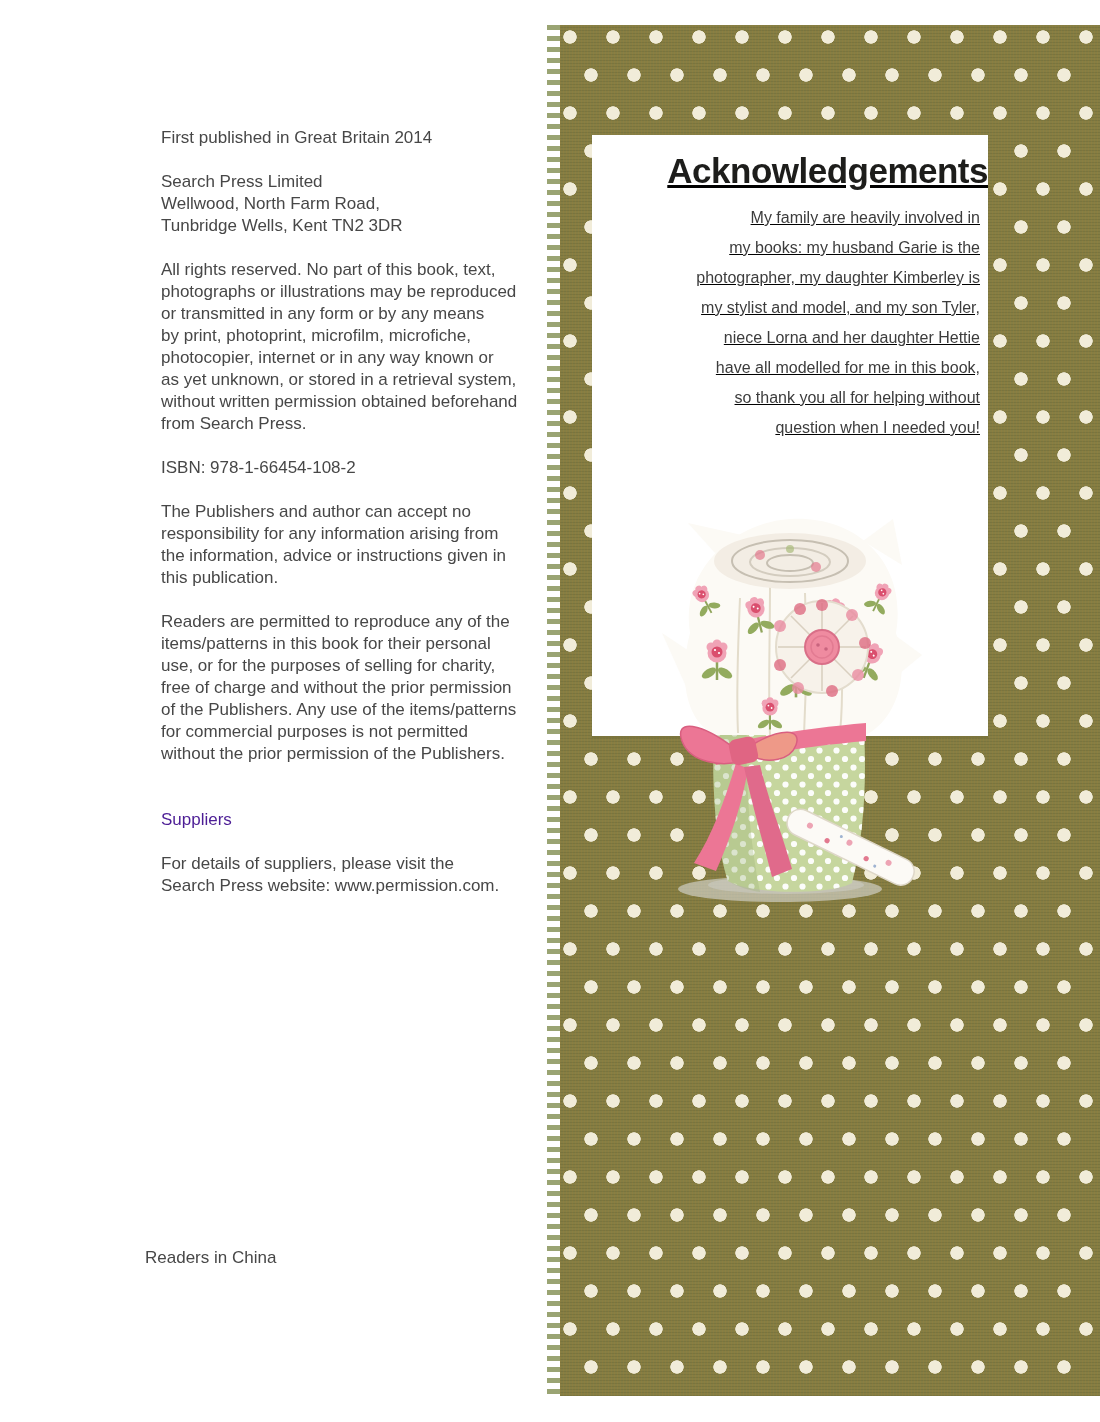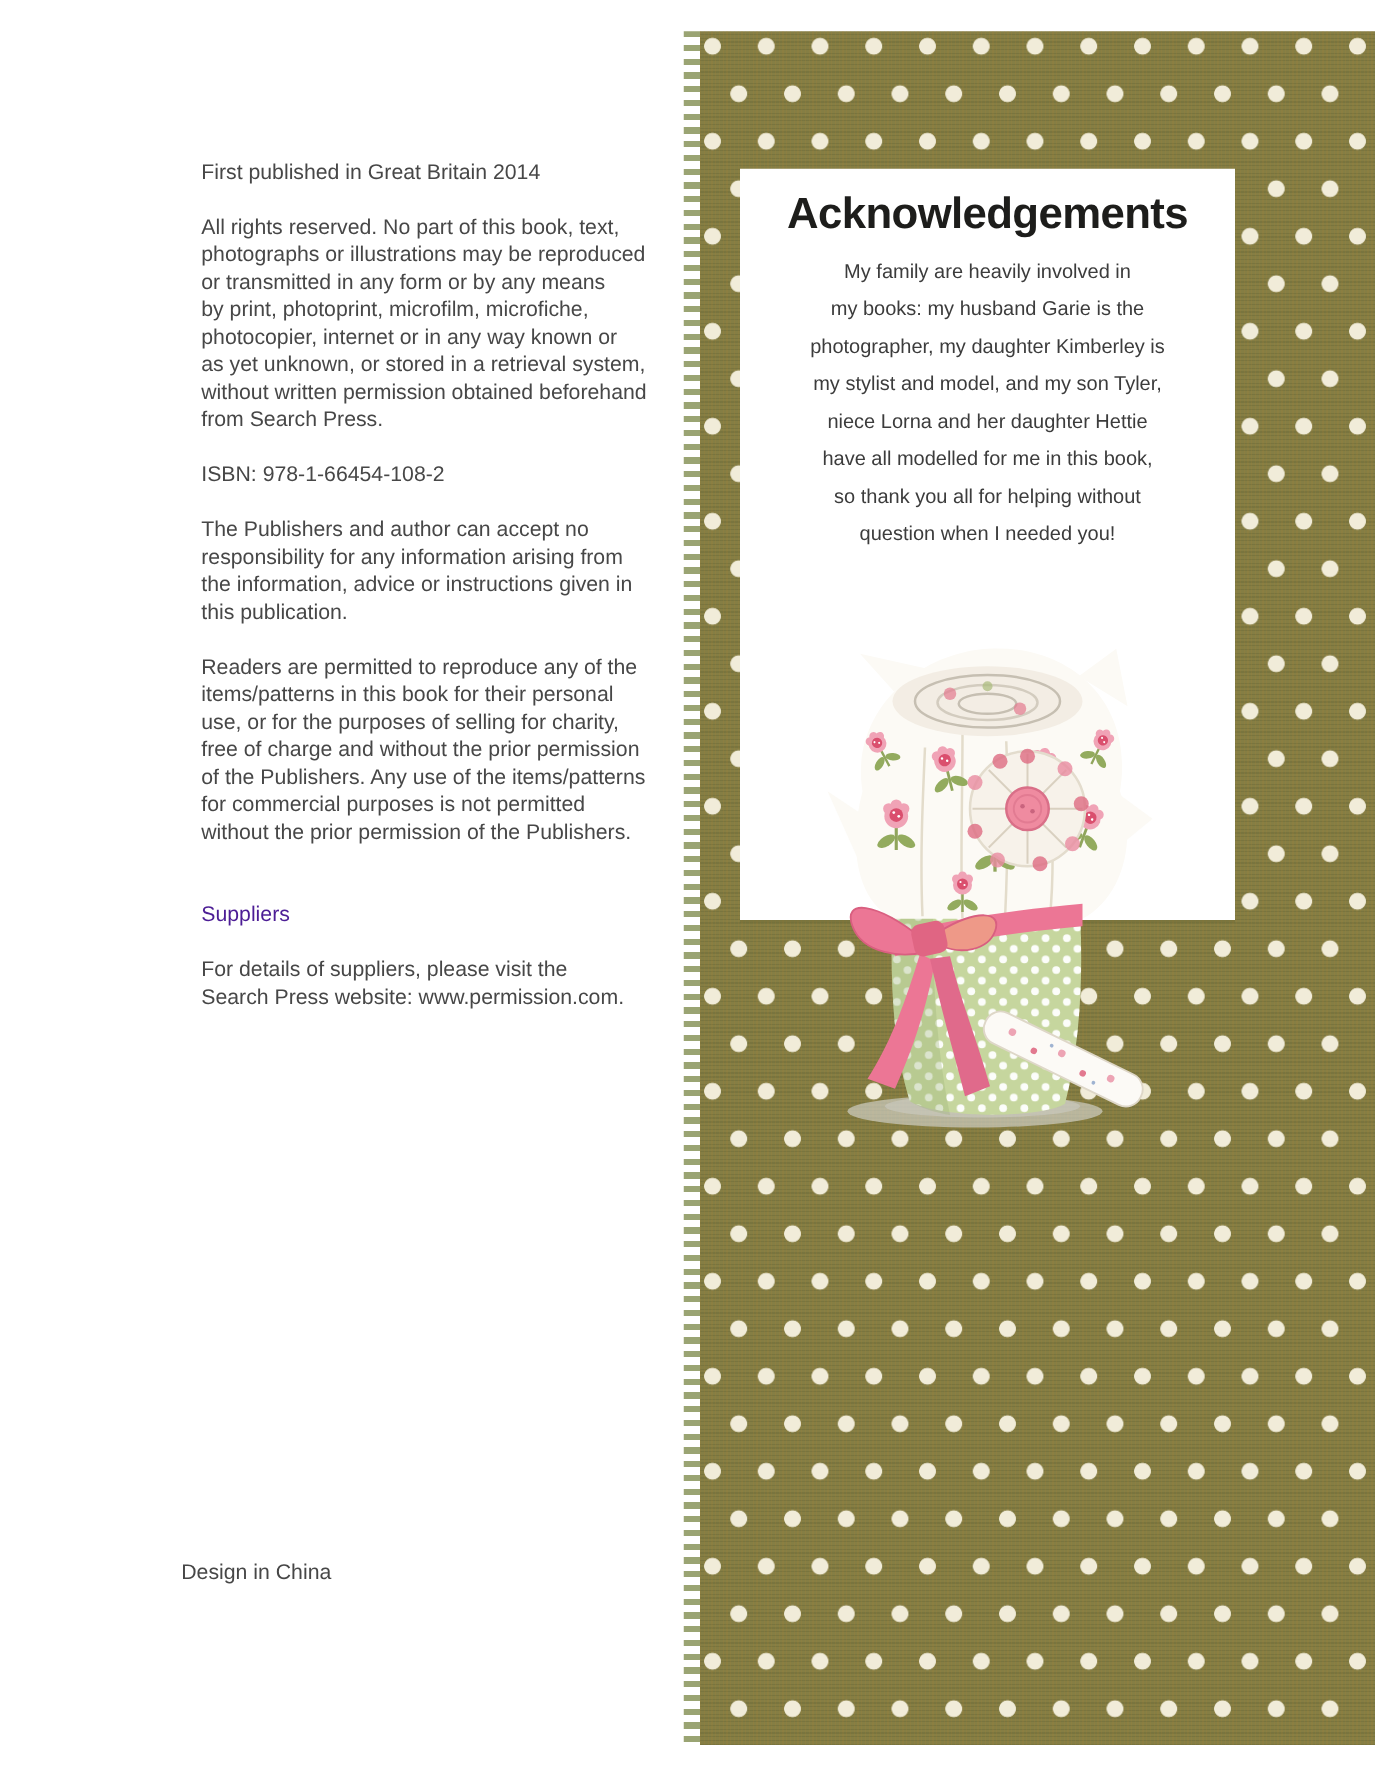--- a/index.html
+++ b/index.html
@@ -40,21 +40,22 @@
   .serration {
     position:absolute; left:-13px; top:0; width:13px; height:100%;
     background:repeating-linear-gradient(to bottom, #9aa473 0 5px, rgba(0,0,0,0) 5px 11px);
   }
 
   
   .card {
     position:absolute; left:32px; top:110px; width:396px; height:601px;
     background:#ffffff;
     box-shadow:0 2px 0 rgba(94,92,48,0.28);
-    text-align:center;
+    text-align:right;
+    text-decoration:underline;
   }
   .card h1 {
     margin:16px 0 12px 0;
     font-size:35px; line-height:40px; font-weight:bold;
     color:#1d1d1b; letter-spacing:-0.5px;
   }
   .ack-body {
     margin:0 auto; width:380px;
     font-size:16px; line-height:30px; color:#3c3c3c;
     white-space:pre-line;
@@ -62,20 +63,23 @@
   .photo {
     position:absolute; left:50%; top:348px; transform:translateX(-50%);
     width:340px; height:430px;
   }
 </style>
 </head>
 <body>
 
 <div class="imprint">
   <p>First published in Great Britain 2014</p>
+  <p>Search Press Limited
+Wellwood, North Farm Road,
+Tunbridge Wells, Kent TN2 3DR</p>
   <p>All rights reserved. No part of this book, text,
 photographs or illustrations may be reproduced
 or transmitted in any form or by any means
 by print, photoprint, microfilm, microfiche,
 photocopier, internet or in any way known or
 as yet unknown, or stored in a retrieval system,
 without written permission obtained beforehand
 from Search Press.</p>
   <p>ISBN: 978-1-66454-108-2</p>
   <p>The Publishers and author can accept no
@@ -88,21 +92,21 @@
 free of charge and without the prior permission
 of the Publishers. Any use of the items/patterns
 for commercial purposes is not permitted
 without the prior permission of the Publishers.</p>
   <p>
     <span class="suppliers-heading">Suppliers</span>
     <span class="suppliers-text">For details of suppliers, please visit the
 Search Press website: www.permission.com.</span>
   </p>
 </div>
-<p class="printed">Design in China</p>
+<p class="printed">Readers in China</p>
 
 <div class="fabric-panel">
   <div class="serration"></div>
 
   <div class="card">
     <h1>Acknowledgements</h1>
     <p class="ack-body">My family are heavily involved in
 my books: my husband Garie is the
 photographer, my daughter Kimberley is
 my stylist and model, and my son Tyler,

